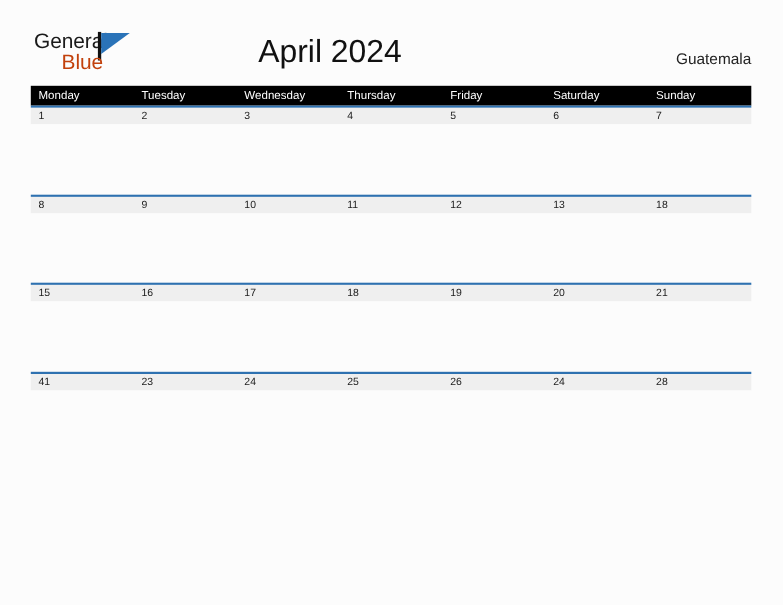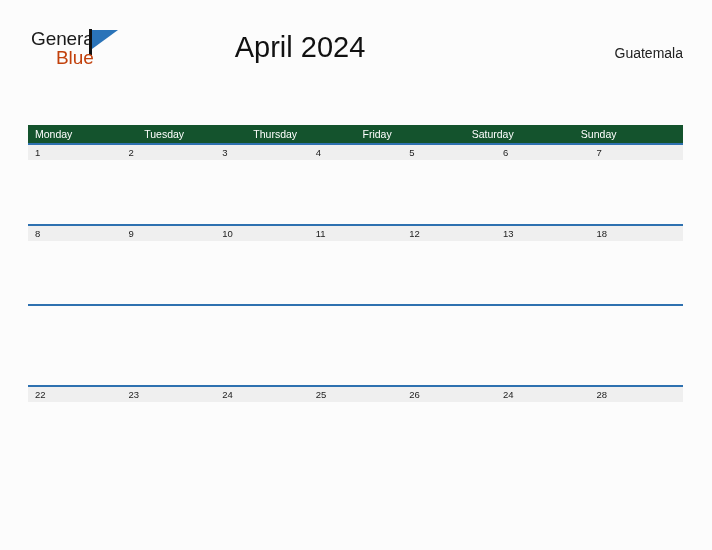--- a/index.html
+++ b/index.html
@@ -103,22 +103,21 @@
     position: absolute;
     left: 28px;
     top: 78px;
     width: 655px;
   }
 
   .weekday-header {
     display: flex;
     width: 655px;
     height: 18px;
-    background: #14532d;
-    margin-top: 47px;
+    background: #000000;
   }
   .weekday-cell {
     flex: 1 1 0;
     font-size: 10.5px;
     line-height: 18px;
     color: #ffffff;
     padding-left: 7px;
     box-sizing: border-box;
     overflow: hidden;
     white-space: nowrap;
@@ -173,20 +172,21 @@
 
   <div class="locale-label">Guatemala</div>
 
 </div>
 
 <div class="calendar">
 
   <div class="weekday-header">
     <div class="weekday-cell">Monday</div>
     <div class="weekday-cell">Tuesday</div>
+    <div class="weekday-cell">Wednesday</div>
     <div class="weekday-cell">Thursday</div>
     <div class="weekday-cell">Friday</div>
     <div class="weekday-cell">Saturday</div>
     <div class="weekday-cell">Sunday</div>
   </div>
 
   <div class="week-row">
     <div class="date-band">
       <div class="day-cell">1</div>
       <div class="day-cell">2</div>
@@ -206,26 +206,35 @@
       <div class="day-cell">10</div>
       <div class="day-cell">11</div>
       <div class="day-cell">12</div>
       <div class="day-cell">13</div>
       <div class="day-cell">18</div>
     </div>
     <div class="body-band"></div>
   </div>
 
   <div class="week-row">
-    <div class="body-band"></div>
-  </div>
-
-  <div class="week-row">
-    <div class="date-band">
-      <div class="day-cell">22</div>
+    <div class="date-band">
+      <div class="day-cell">15</div>
+      <div class="day-cell">16</div>
+      <div class="day-cell">17</div>
+      <div class="day-cell">18</div>
+      <div class="day-cell">19</div>
+      <div class="day-cell">20</div>
+      <div class="day-cell">21</div>
+    </div>
+    <div class="body-band"></div>
+  </div>
+
+  <div class="week-row">
+    <div class="date-band">
+      <div class="day-cell">41</div>
       <div class="day-cell">23</div>
       <div class="day-cell">24</div>
       <div class="day-cell">25</div>
       <div class="day-cell">26</div>
       <div class="day-cell">24</div>
       <div class="day-cell">28</div>
     </div>
     <div class="body-band"></div>
   </div>
 

